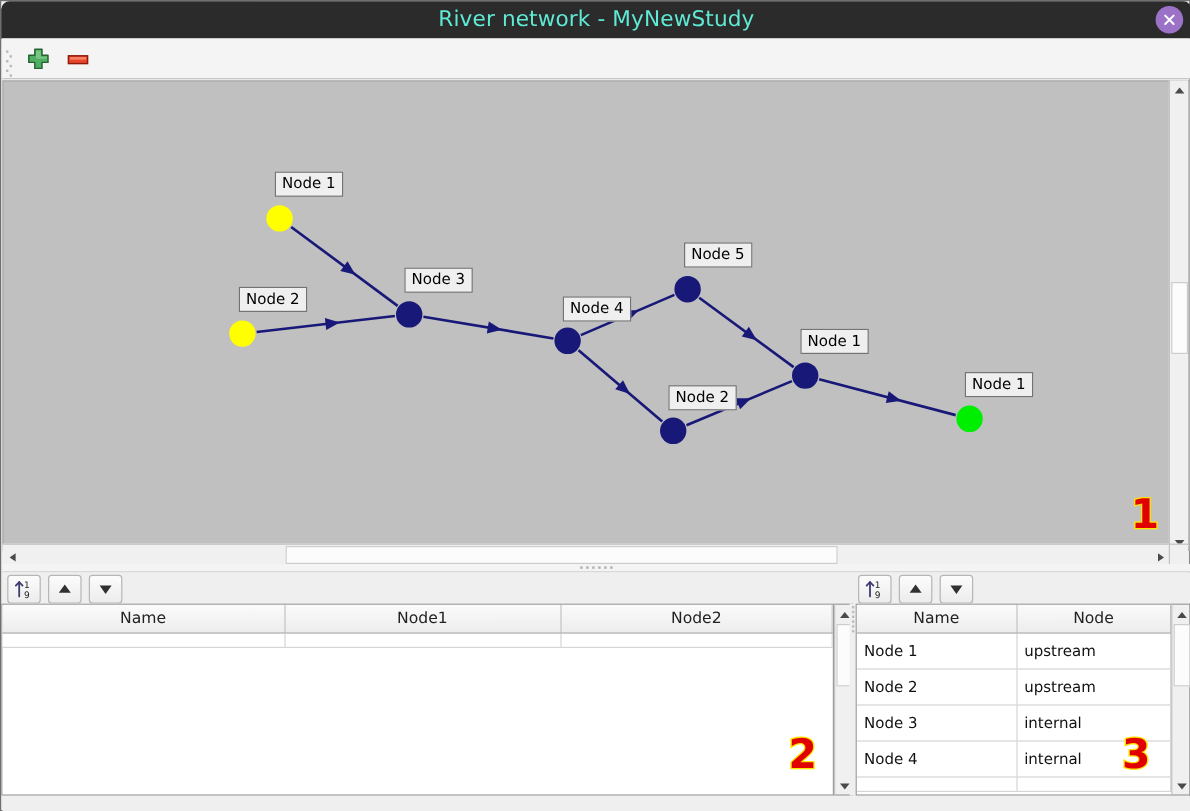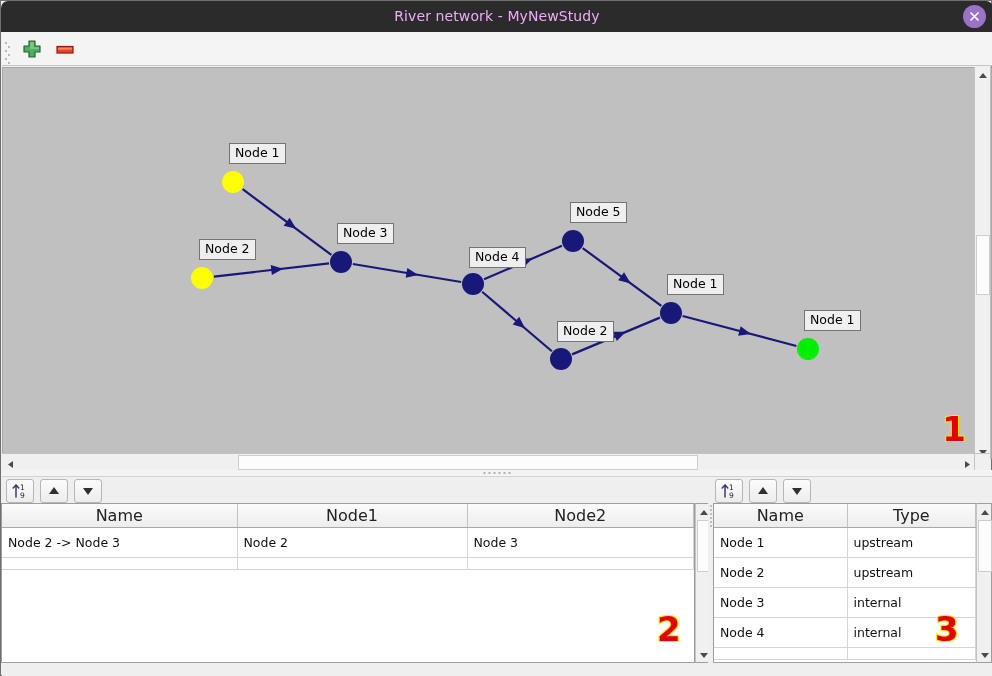--- a/index.html
+++ b/index.html
@@ -25,22 +25,22 @@
     width: 992px; height: 31px;
     background: #2b2b2b;
     border-top-left-radius: 7px;
     border-top-right-radius: 7px;
   }
   #titlebar-text {
     position: absolute; left: 0; top: 0;
     width: 992px; height: 31px;
     line-height: 31px;
     text-align: center;
-    color: #f0abfc;
-    font-size: 14px;
+    color: #5eead4;
+    font-size: 18px;
     letter-spacing: .1px;
     white-space: nowrap;
   }
   #close-button {
     position: absolute; right: 7px; top: 4px;
     width: 23px; height: 23px;
     border-radius: 50%;
     background: #9b72c7;
     cursor: pointer;
   }
@@ -179,21 +179,21 @@
     background: #ffffff;
     border: 1px solid #9d9d9d;
     overflow: hidden;
   }
   table.grid { border-collapse: collapse; table-layout: fixed; width: 100%; }
   table.grid th {
     background: linear-gradient(#fbfbfb,#ededed);
     border-right: 1px solid #c2c2c2;
     border-bottom: 1px solid #a8a8a8;
     font-weight: normal;
-    font-size: 16px;
+    font-size: 13px;
     height: 23px;
     color: #222;
     text-align: center;
   }
   table.grid td {
     border-right: 1px solid #d5d5d5;
     border-bottom: 1px solid #d5d5d5;
     height: 30px;
     font-size: 12.5px;
     color: #111;
@@ -413,25 +413,20 @@
             <col>
           </colgroup>
         <thead>
             <tr id="reaches-head">
               <th>Name</th>
               <th>Node1</th>
               <th>Node2</th>
             </tr>
           </thead>
         <tbody id="reaches-body">
-            <tr>
-              <td>Node 2 -&gt; Node 3</td>
-              <td>Node 2</td>
-              <td>Node 3</td>
-            </tr>
             <tr class="partial">
               <td></td>
               <td></td>
               <td></td>
             </tr>
           </tbody>
       </table>
     </div>
     <div class="annot-table" style="left:655px; top:135px;">2</div>
 
@@ -460,21 +455,21 @@
 
     <div class="grid-wrap" id="nodes-grid-wrap" style="left:711px; top:26px; width:264px; height:160px;">
       <table class="grid" id="nodes-grid">
         <colgroup>
             <col style="width:133px">
             <col>
           </colgroup>
         <thead>
             <tr id="nodes-head">
               <th>Name</th>
-              <th>Type</th>
+              <th>Node</th>
             </tr>
           </thead>
         <tbody id="nodes-body">
             <tr>
               <td>Node 1</td>
               <td>upstream</td>
             </tr>
             <tr>
               <td>Node 2</td>
               <td>upstream</td>

